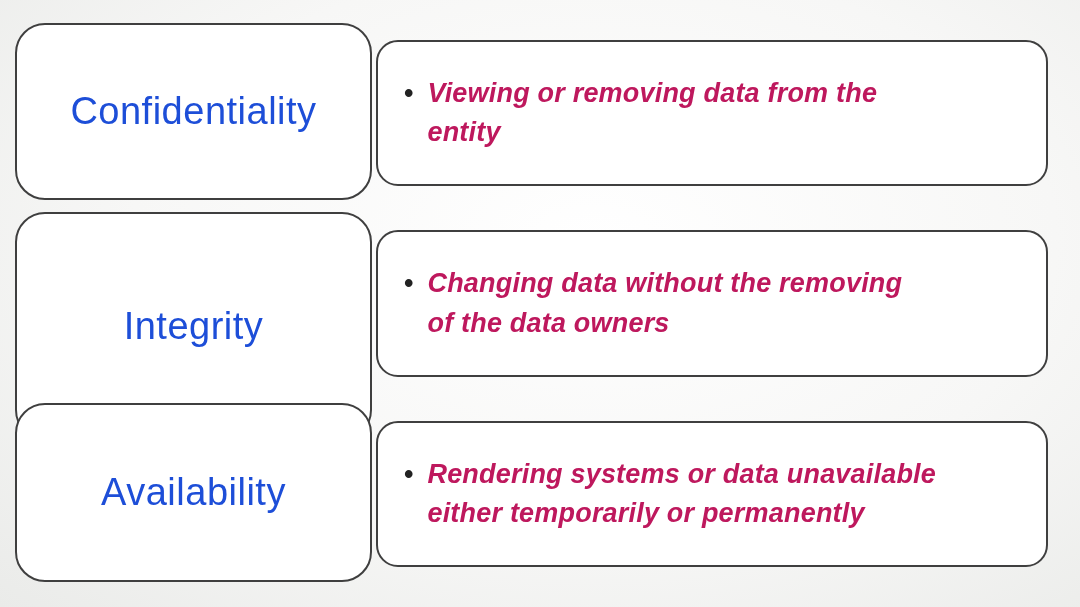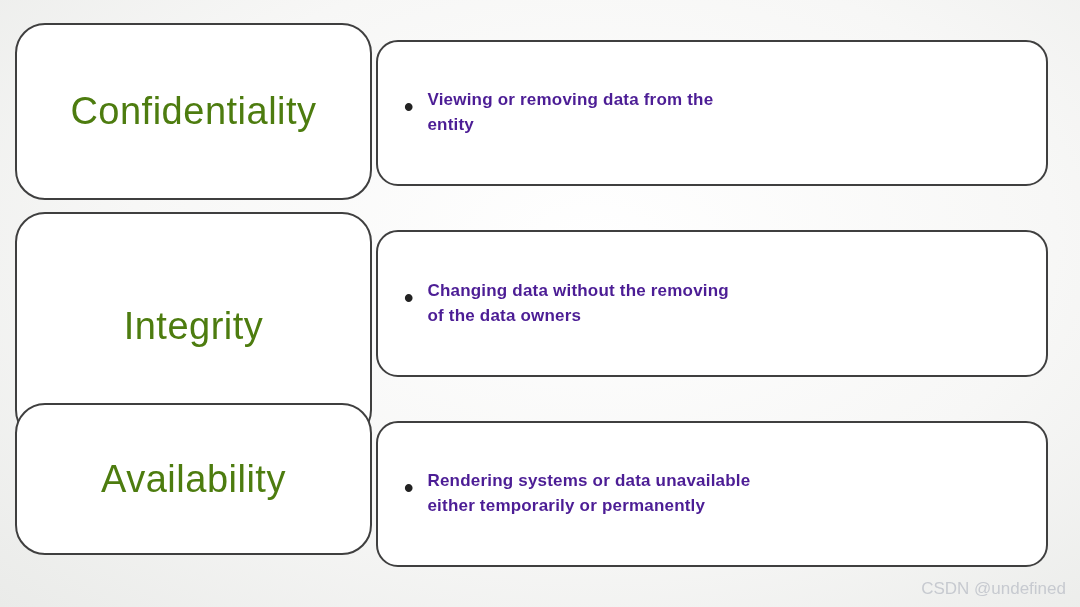--- a/index.html
+++ b/index.html
@@ -37,50 +37,51 @@
     left: 376px;
     width: 672px;
     border-radius: 22px;
     z-index: 1;
     display: flex;
     align-items: center;
     padding: 10px 30px 10px 26px;
   }
   .label-box.row-1 { top: 23px;  height: 177px; }
   .label-box.row-2 { top: 212px; height: 228px; }
-  .label-box.row-3 { top: 403px; height: 152px; }
+  .label-box.row-3 { top: 403px; height: 179px; }
   .desc-box.row-1  { top: 40px;  height: 146px; }
   .desc-box.row-2  { top: 230px; height: 147px; }
   .desc-box.row-3  { top: 421px; height: 146px; }
   .label-text {
     font-size: 38px;
     font-weight: 400;
-    color: #4d7c0f;
+    color: #1d4ed8;
     letter-spacing: 0.5px;
     white-space: nowrap;
   }
   .bullet-item {
     display: flex;
     align-items: flex-start;
   }
   .bullet-marker {
     font-size: 27px;
     font-weight: 700;
     color: #222222;
     line-height: 1.45;
     margin-right: 14px;
     flex: 0 0 auto;
   }
   .desc-text {
-    font-size: 17px;
+    font-size: 27px;
     font-weight: 600;
-    color: #4c1d95;
+    color: #be185d;
     line-height: 1.45;
     white-space: pre-line;
     letter-spacing: 0.2px;
+    font-style: italic;
   }
   .watermark {
     position: absolute;
     right: 14px;
     bottom: 8px;
     font-size: 17px;
     font-weight: 400;
     color: #c7cad0;
     z-index: 3;
   }
@@ -116,15 +117,14 @@
     <div class="bullet-item">
       <span class="bullet-marker">•</span>
       <span class="desc-text">Rendering systems or data unavailable
 either temporarily or permanently</span>
     </div>
   </div>
   <div class="box label-box row-3">
     <span class="label-text">Availability</span>
   </div>
 
-  <div class="watermark">CSDN @undefined</div>
 
 </div>
 
 </body></html>

